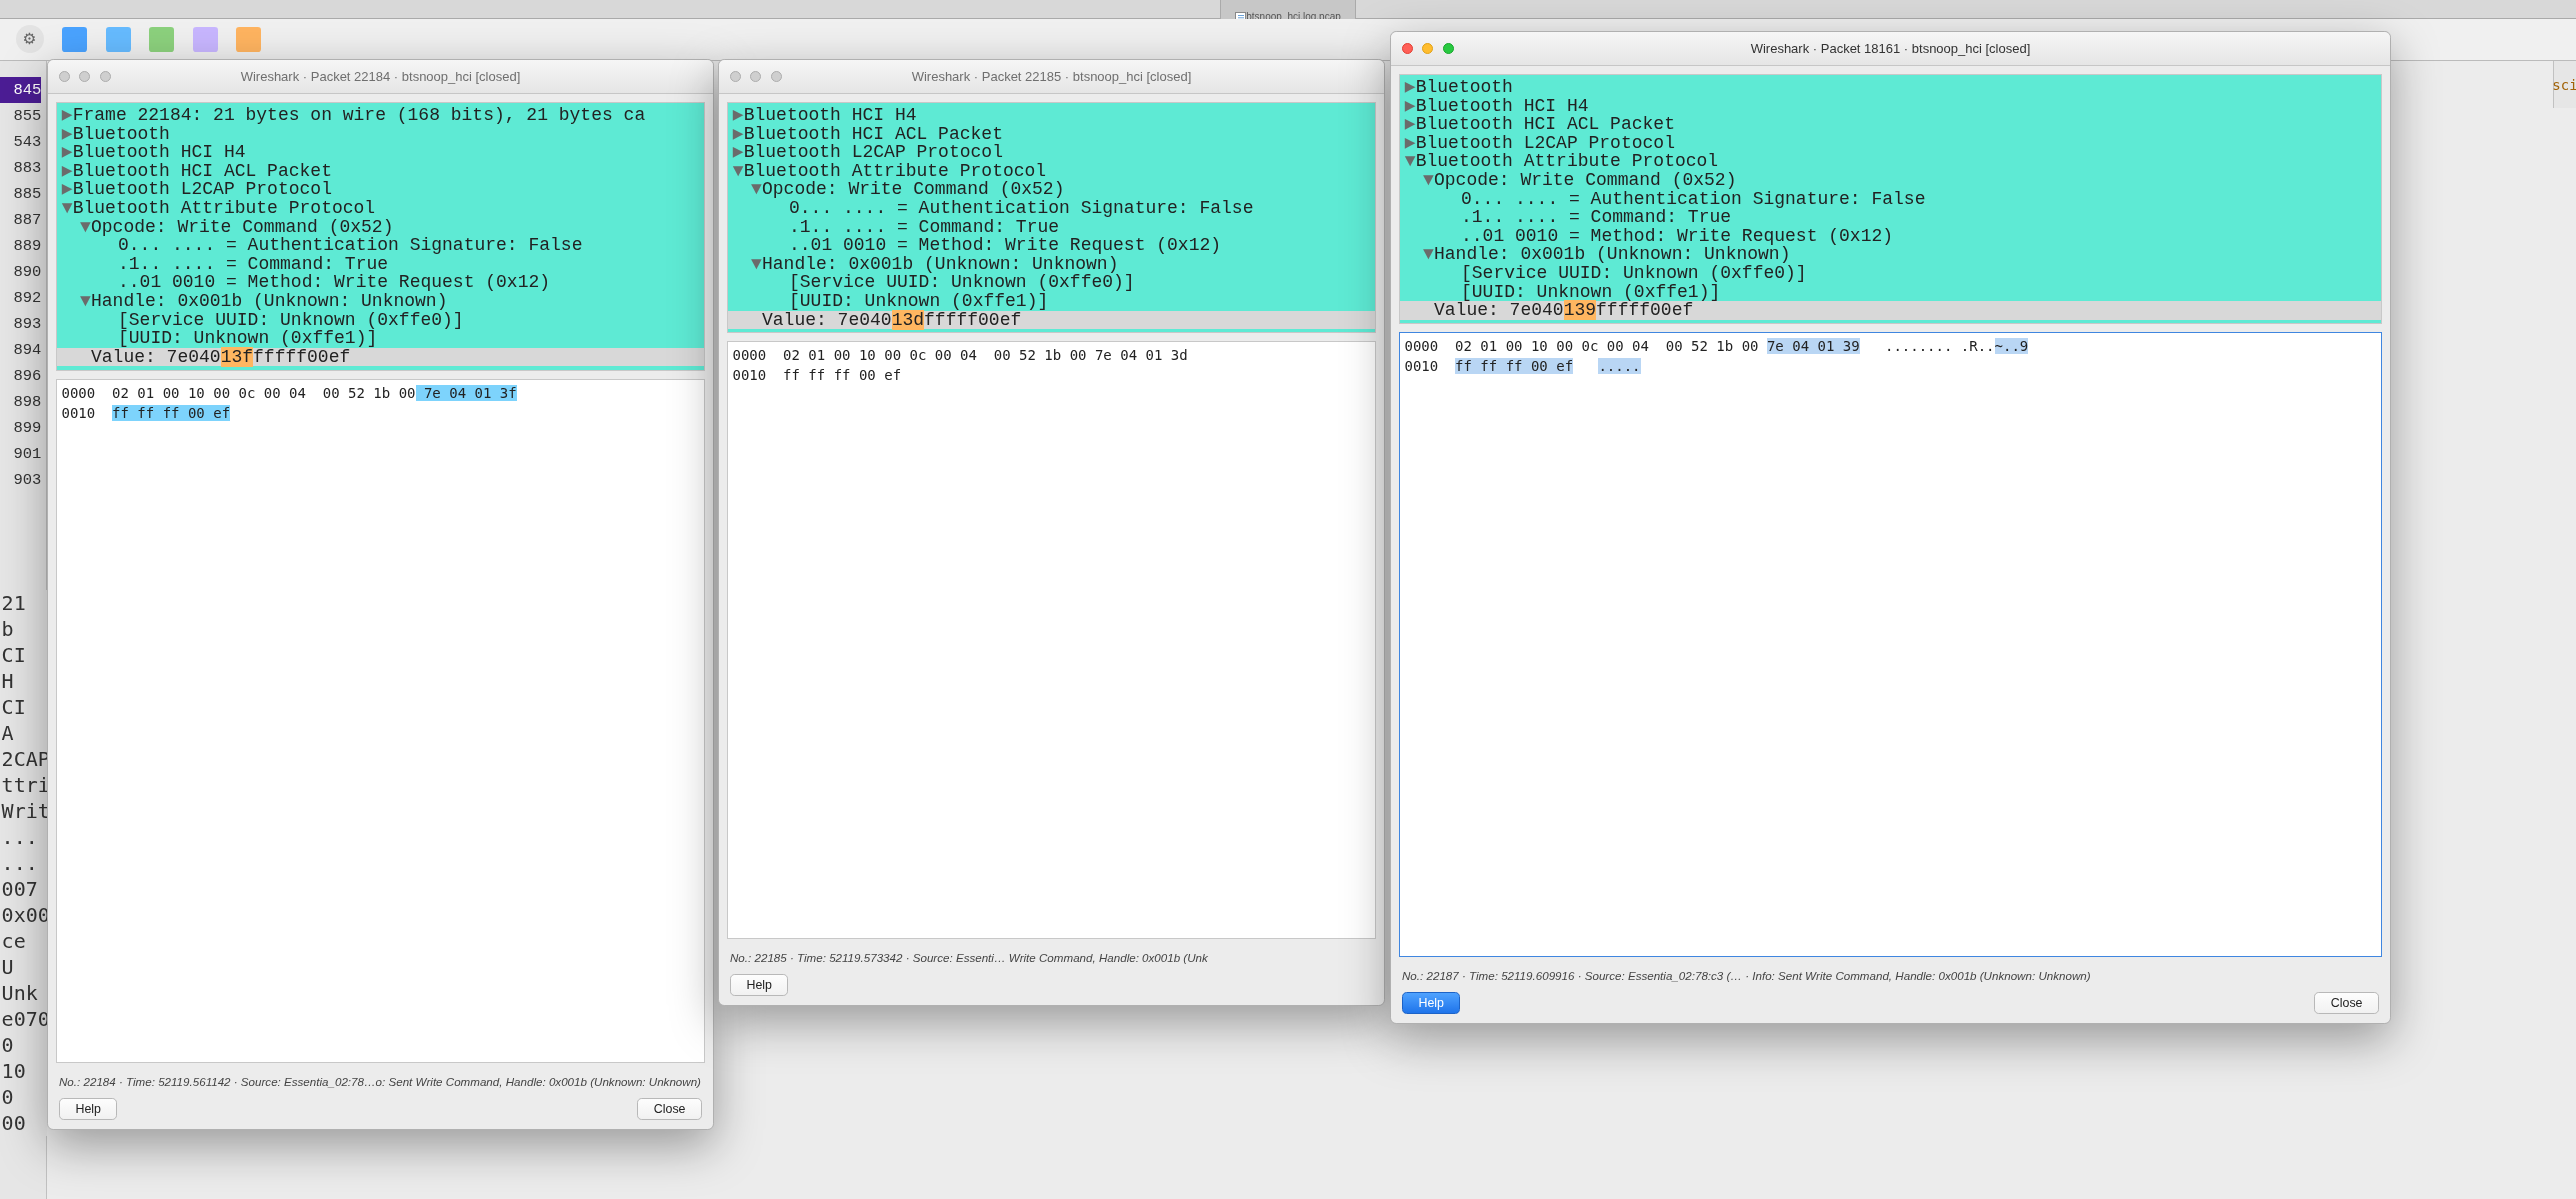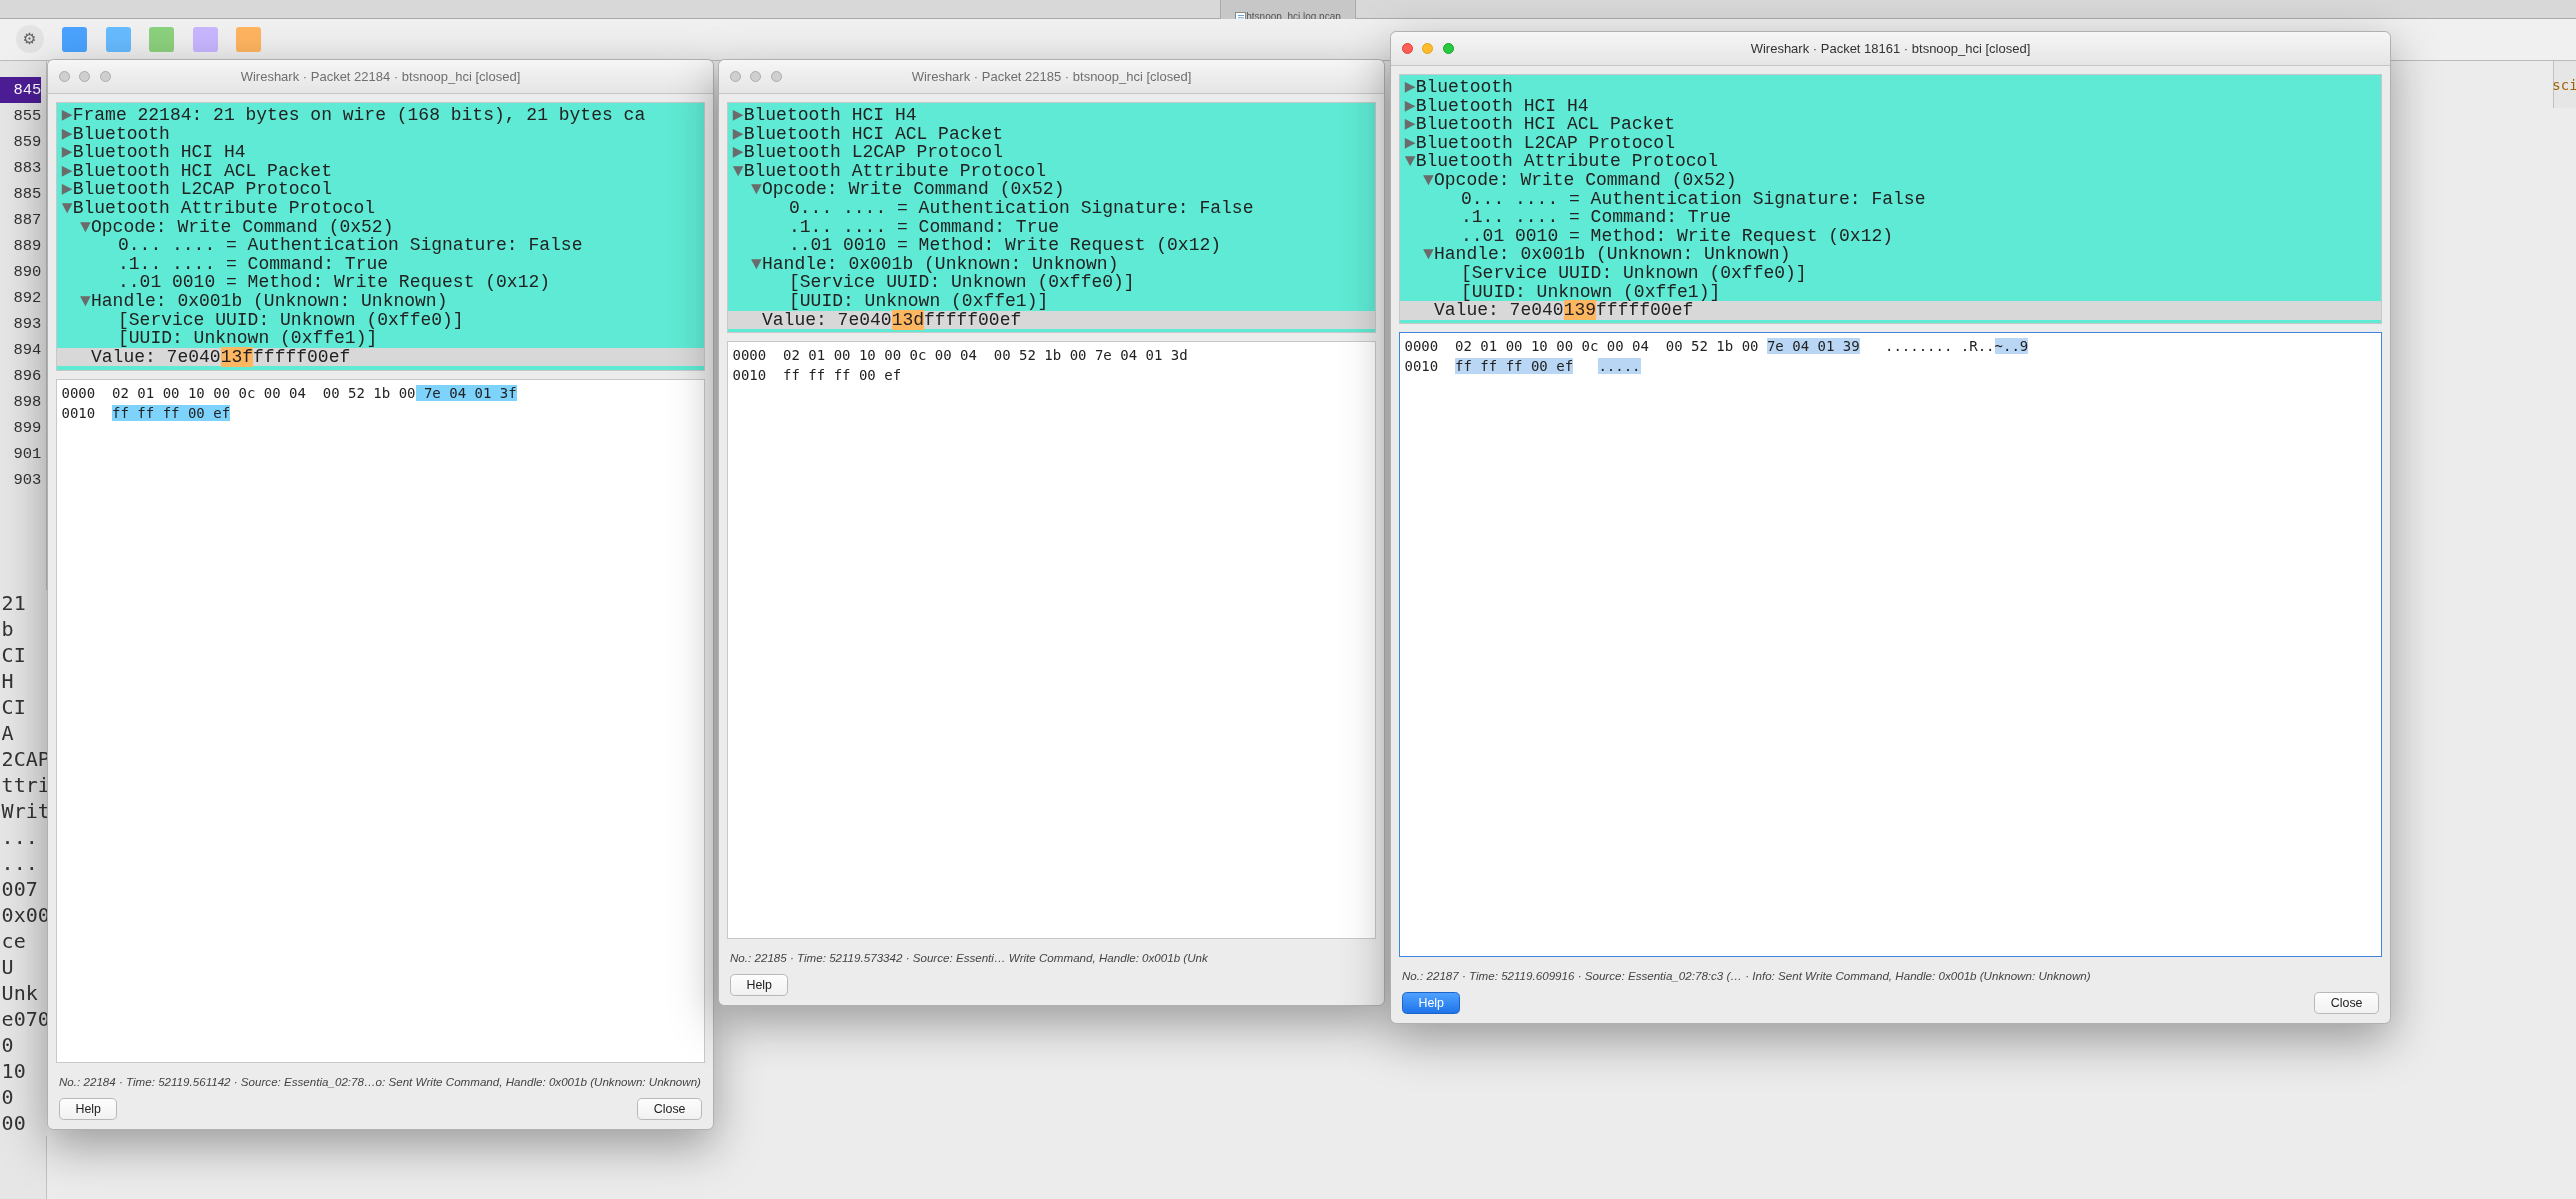--- a/index.html
+++ b/index.html
@@ -141,21 +141,21 @@
   <span class="tbicon" style="background:#4aa3ff"></span>
   <span class="tbicon" style="background:#66bbff"></span>
   <span class="tbicon" style="background:#8cd17d"></span>
   <span class="tbicon" style="background:#c8b6ff"></span>
   <span class="tbicon" style="background:#ffb460"></span>
 </div>
 
 <div class="leftborder" id="leftnums">
     <div data-hl="true">845</div>
     <div>855</div>
-    <div>859</div>
+    <div>543</div>
     <div>883</div>
     <div>885</div>
     <div>887</div>
     <div>889</div>
     <div>890</div>
     <div>892</div>
     <div>893</div>
     <div>894</div>
     <div>896</div>
     <div>898</div>

